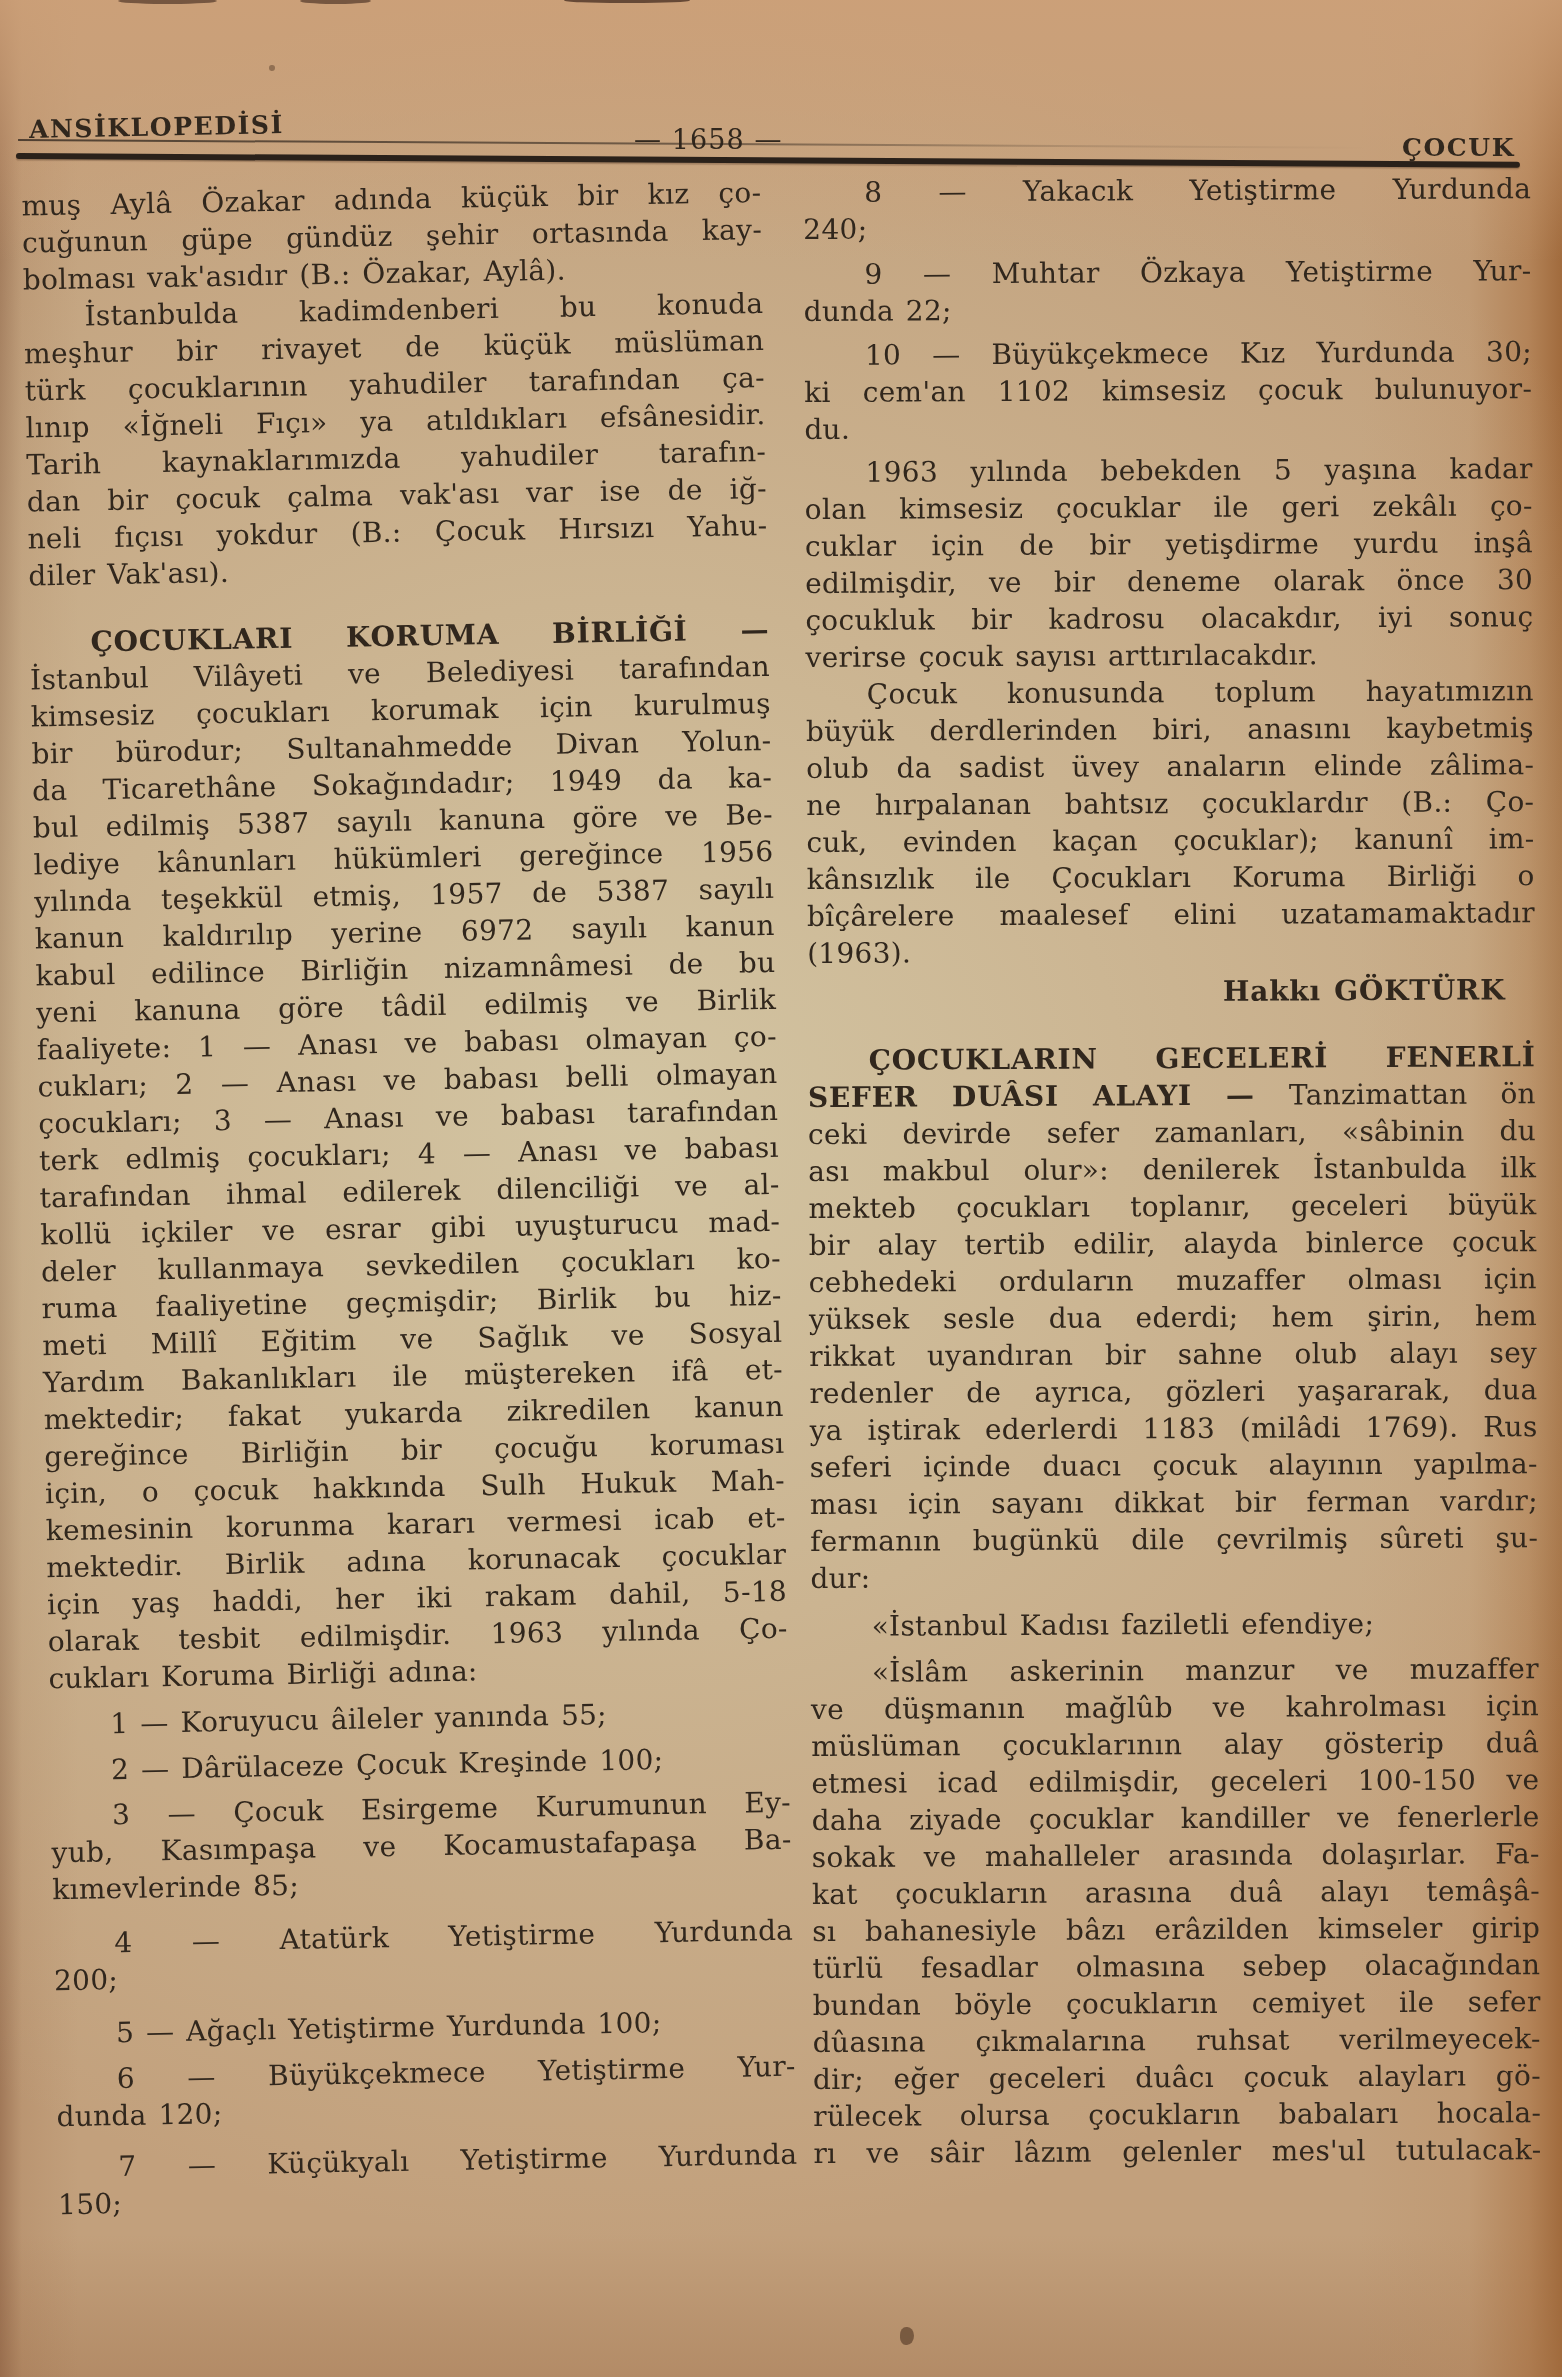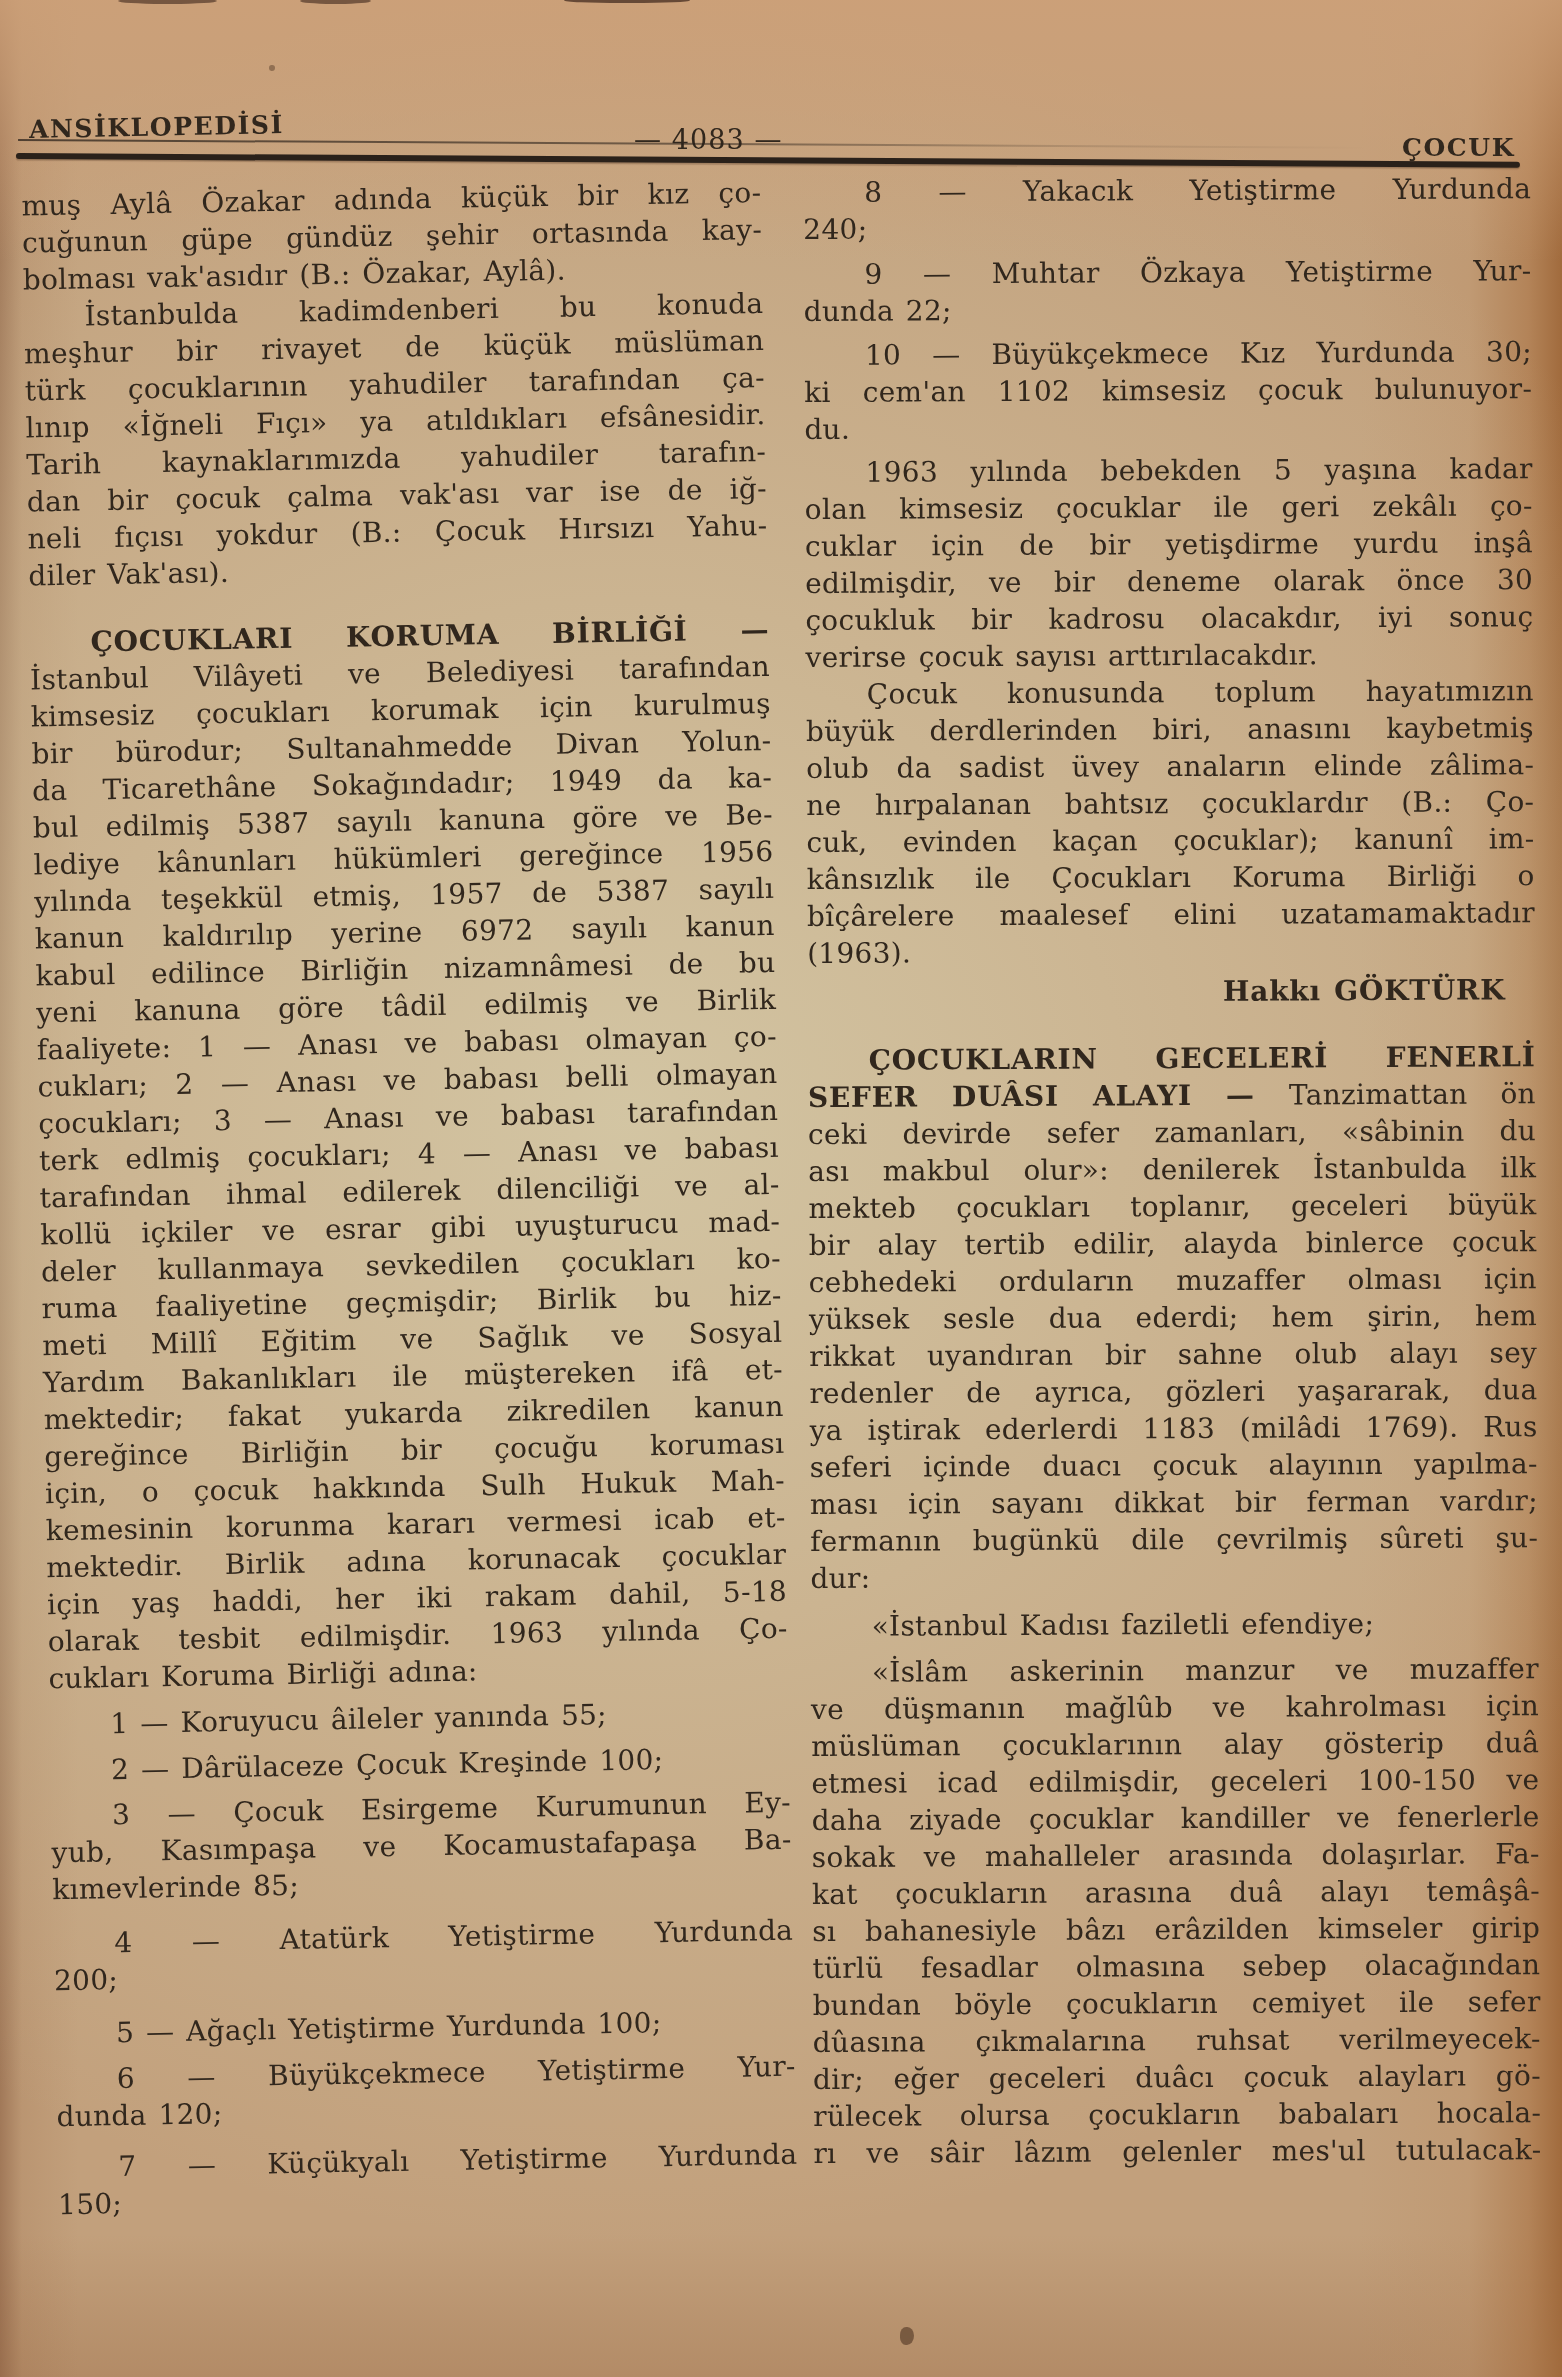--- a/index.html
+++ b/index.html
@@ -74,21 +74,21 @@
 </head>
 <body>
 
 <div class="page">
 
   <div class="smudge s1"></div>
   <div class="smudge s2"></div>
   <div class="smudge s3"></div>
 
   <div class="head-left">ANSİKLOPEDİSİ</div>
-  <div class="head-center">— 4083 —</div>
+  <div class="head-center">— 1658 —</div>
   <div class="head-right">ÇOCUK</div>
 
   <div class="rule">
     <div class="thin"></div>
     <div class="thick"></div>
   </div>
 
   <div class="col col-left">
       <div class="block">
         <div class="line">muş Aylâ Özakar adında küçük bir kız ço-</div>

